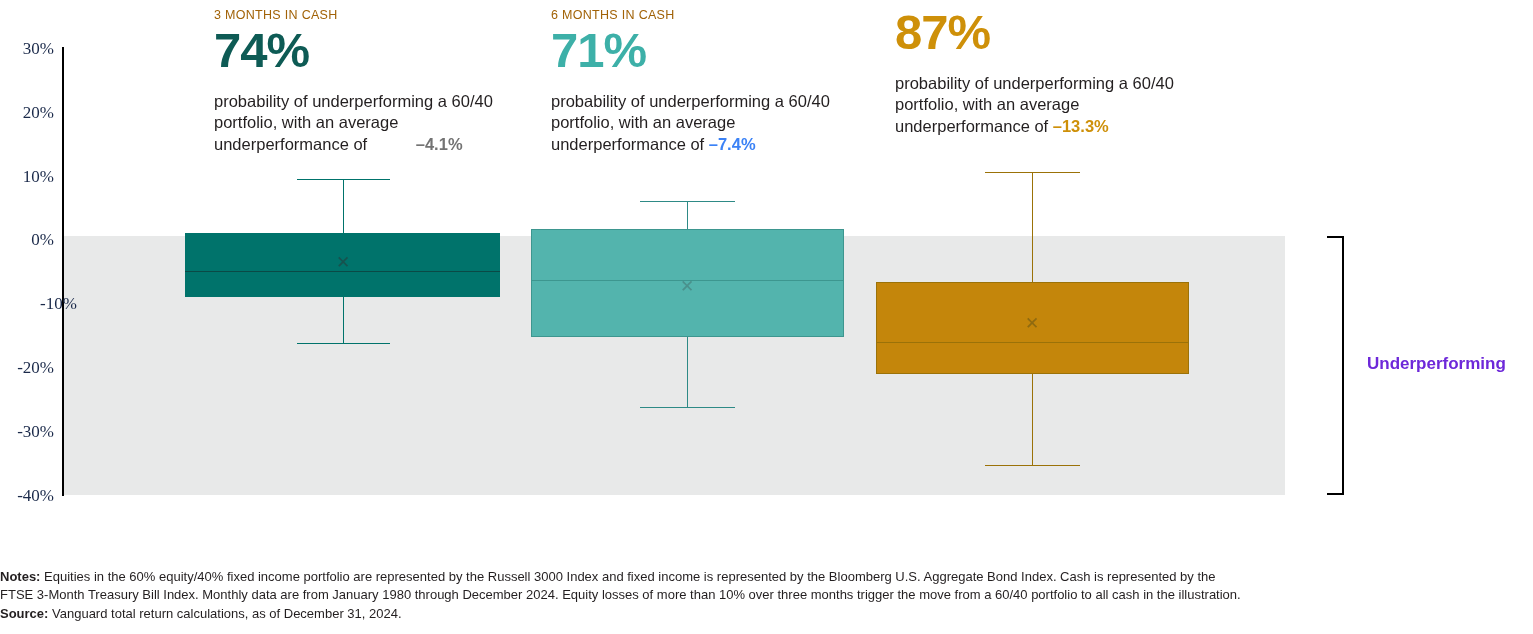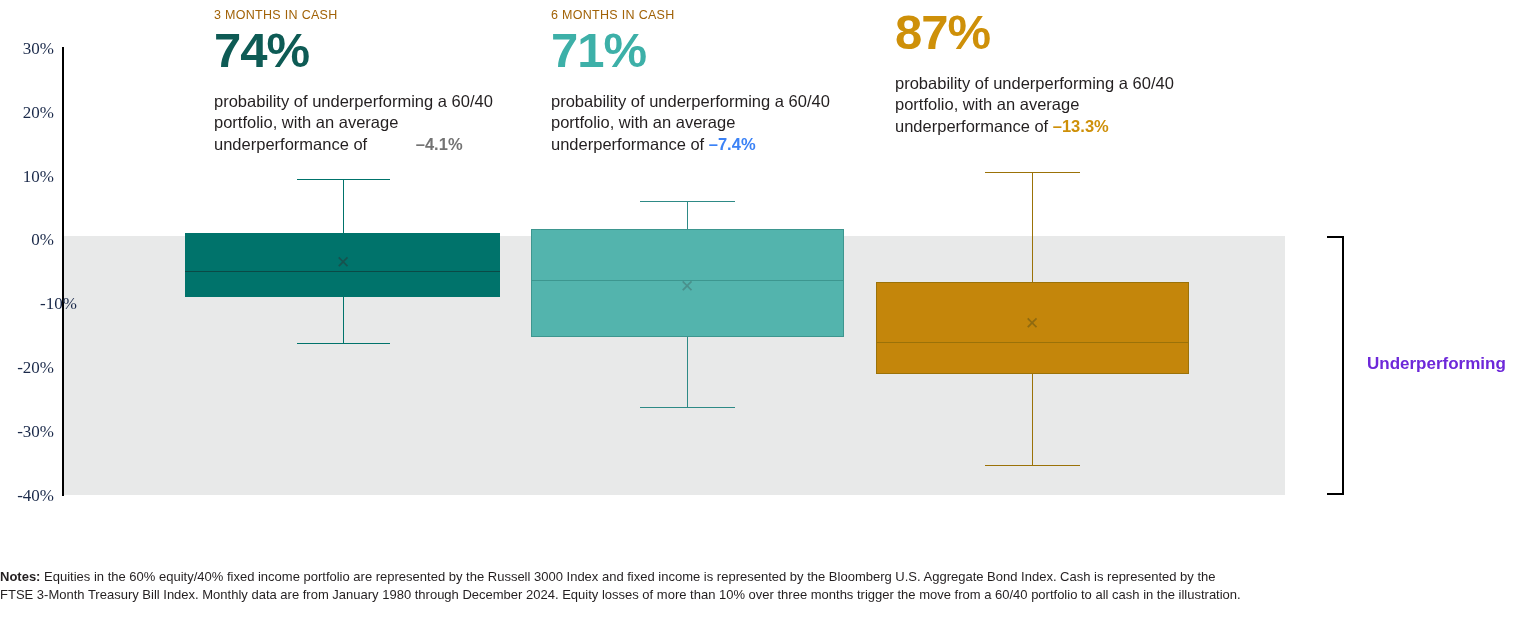--- a/index.html
+++ b/index.html
@@ -175,13 +175,14 @@
     <div class="bk-h" style="left:0px; top:0px; width:17px;"></div>
     <div class="bk-v" style="left:15px; top:0px; height:259px;"></div>
     <div class="bk-h" style="left:0px; top:257px; width:17px;"></div>
   </div>
   <div id="bracket-label" style="left:1367px; top:354px;">Underperforming</div>
 
 </div>
 
 <div id="footnotes">
   <p><b>Notes:</b><span> Equities in the 60% equity/40% fixed income portfolio are represented by the Russell 3000 Index and fixed income is represented by the Bloomberg U.S. Aggregate Bond Index. Cash is represented by the FTSE 3-Month Treasury Bill Index. Monthly data are from January 1980 through December 2024. Equity losses of more than 10% over three months trigger the move from a 60/40 portfolio to all cash in the illustration.</span></p>
+  <p><b>Source:</b><span> Vanguard total return calculations, as of December 31, 2024.</span></p>
 </div>
 
 </body></html>

